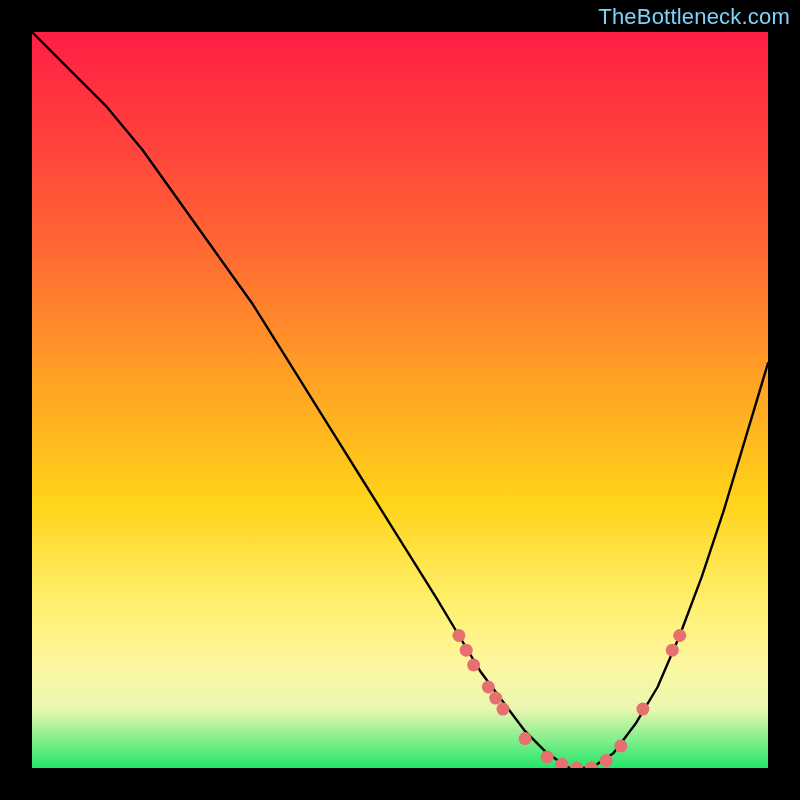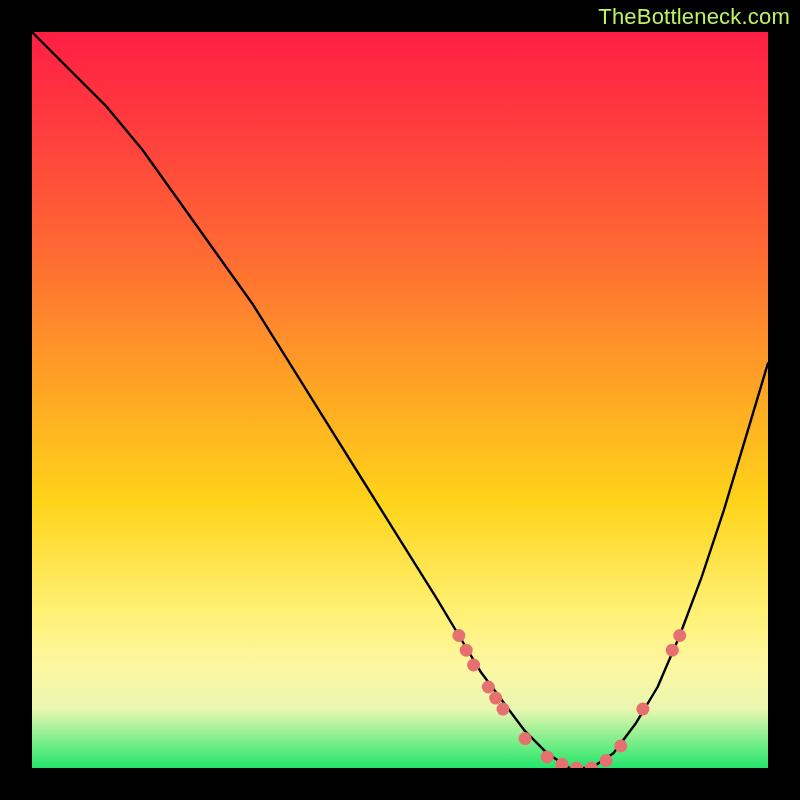--- a/index.html
+++ b/index.html
@@ -16,21 +16,21 @@
     left: 0;
     top: 0;
     width: 800px;
     height: 800px;
     background: #000;
   }
   .watermark {
     position: absolute;
     top: 4px;
     right: 10px;
-    color: #bef264;
+    color: #7dd3fc;
     font-size: 22px;
     font-weight: 500;
     letter-spacing: 0.2px;
   }
   .plot-area {
     position: absolute;
     left: 32px;
     top: 32px;
     width: 736px;
     height: 736px;

